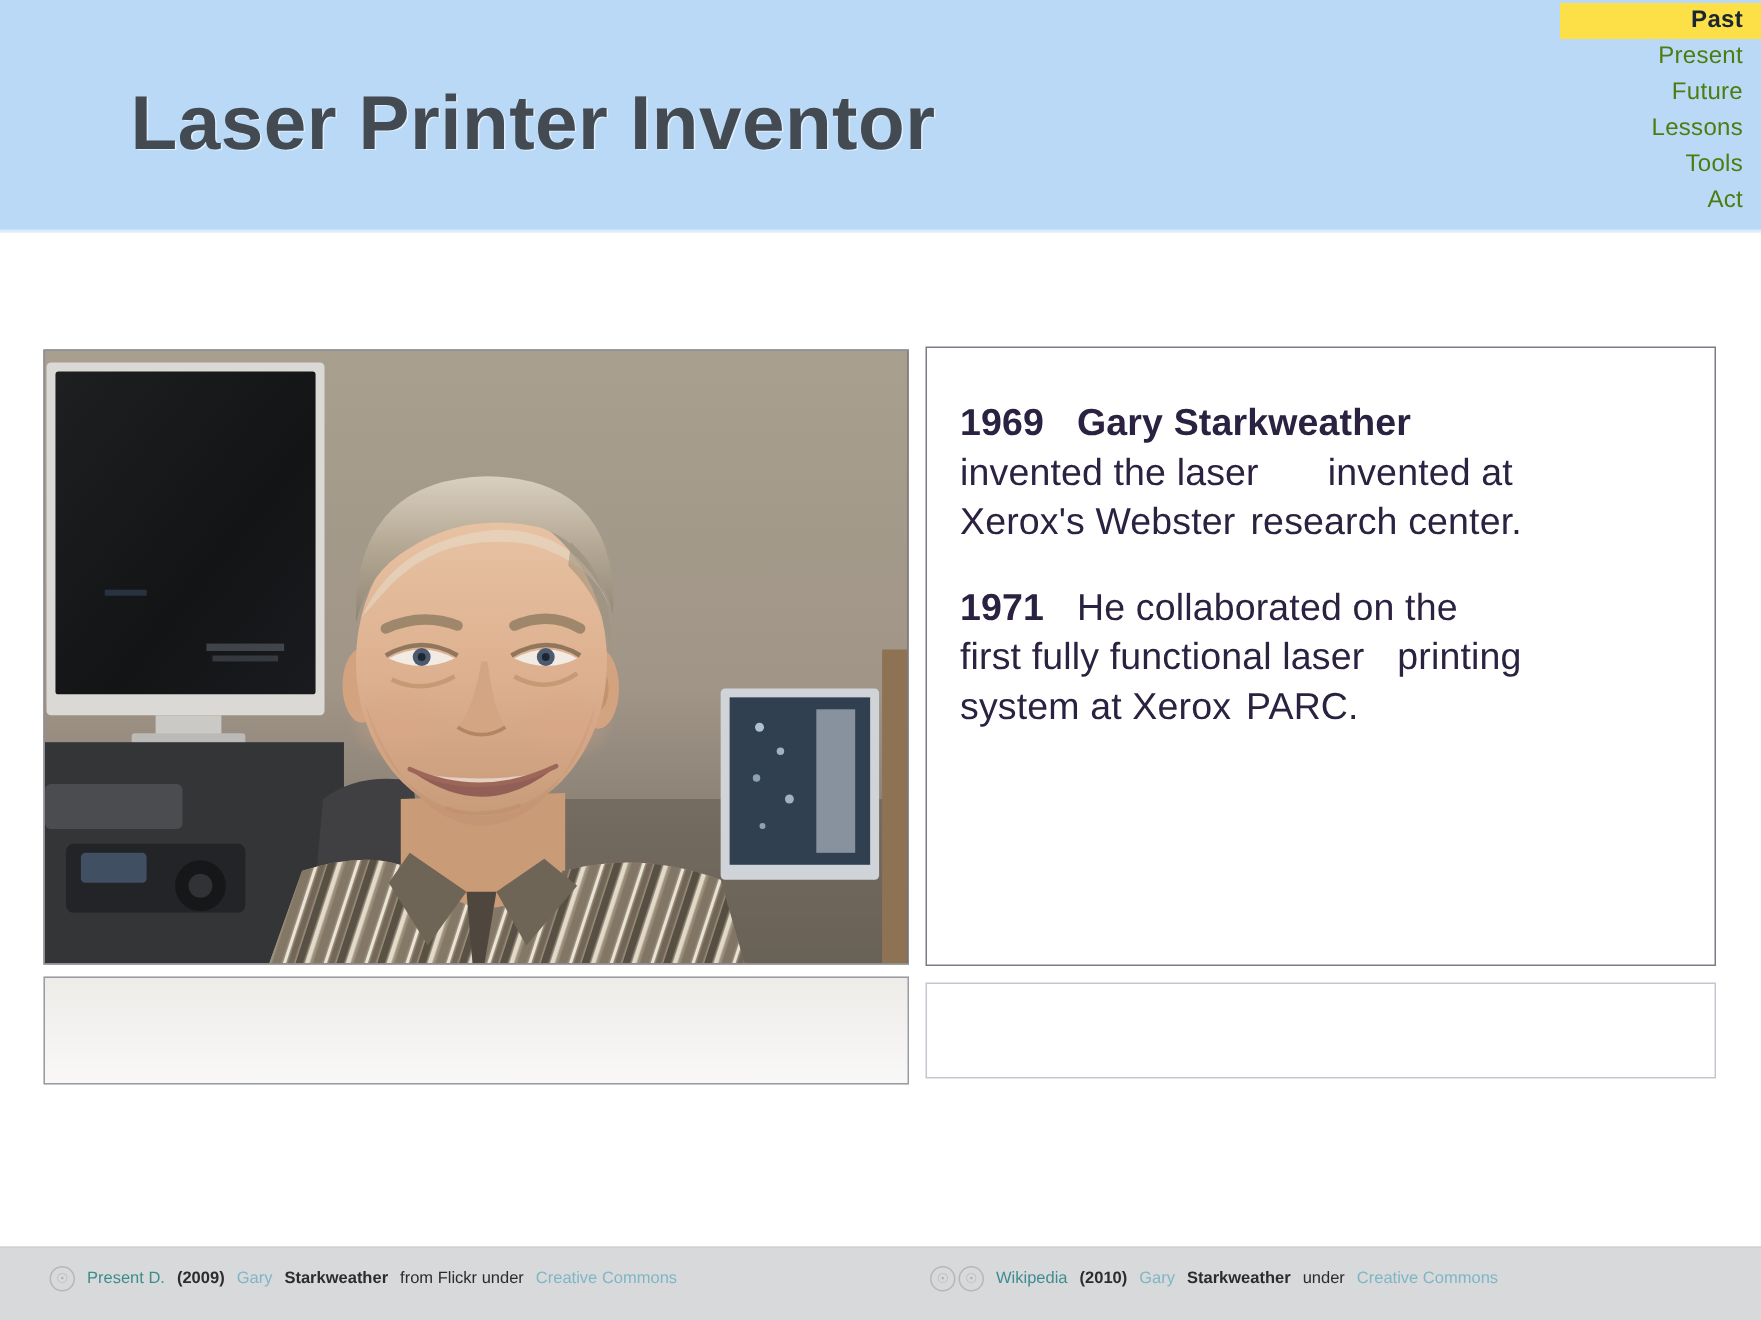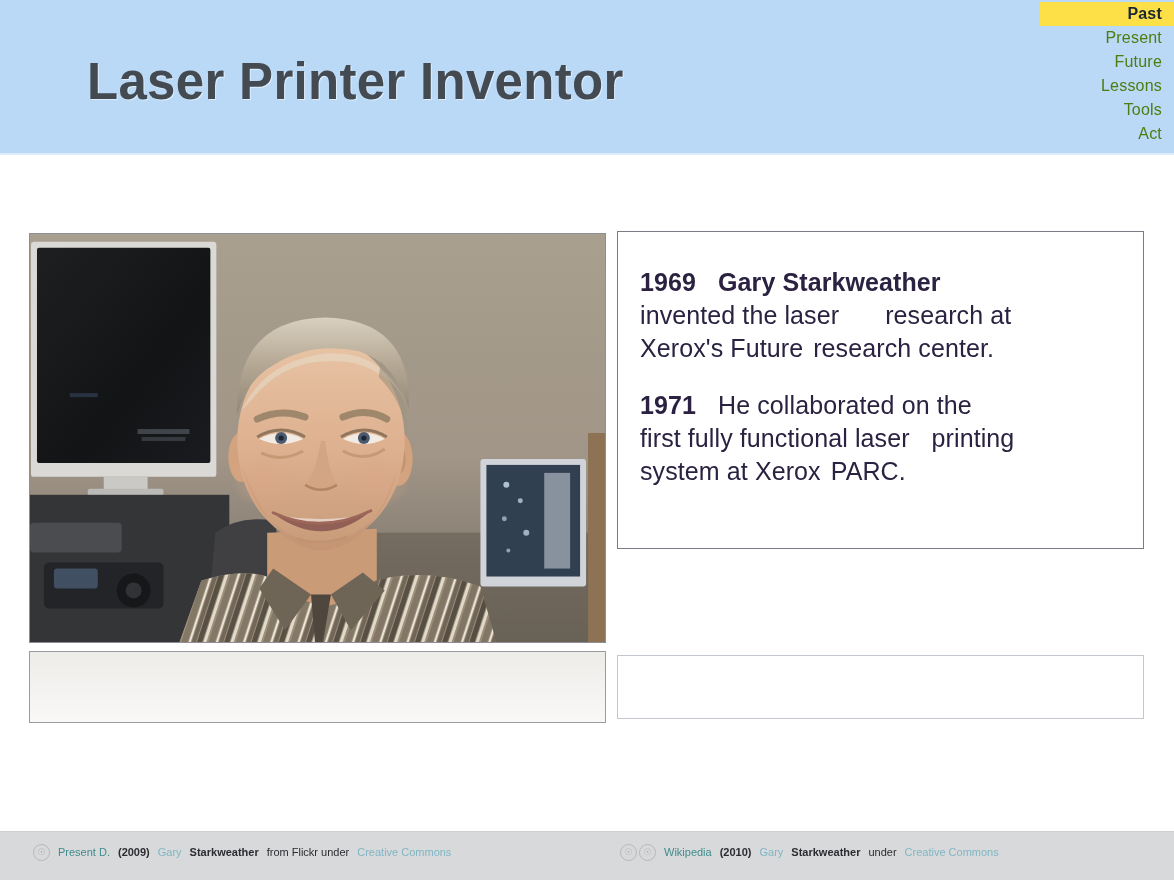--- a/index.html
+++ b/index.html
@@ -124,21 +124,21 @@
     inset: 0;
     background: linear-gradient(to bottom, rgba(255,255,255,0.25), rgba(255,255,255,0.72));
   }
 
   
   .text-box {
     position: absolute;
     left: 617px;
     top: 231px;
     width: 527px;
-    height: 318px;
+    height: 413px;
     border: 1px solid #7b7b88;
     box-sizing: border-box;
     background: #ffffff;
     padding: 34px 22px 0 22px;
   }
   .text-box p {
     margin: 0 0 24px 0;
     font-size: 25px;
     line-height: 33px;
     color: #2a2240;
@@ -357,22 +357,22 @@
         <rect x="0" y="262" width="200" height="148" fill="#4a4b4e"></rect>
         <rect x="452" y="226" width="106" height="128" fill="#b9bec5"></rect>
         <rect x="560" y="200" width="17" height="210" fill="#8a6f4f"></rect>
       </svg>
     </div>
   </div>
 
   <div class="text-box">
     <p>
       <span class="year">1969</span><span class="gap-sm"></span><span class="year">Gary Starkweather</span><br>
-      <span>invented the laser</span><span class="gap-md"></span><span>research at</span><br>
-      <span>Xerox's Future</span><span class="gap-xs"></span><span>research center.</span>
+      <span>invented the laser</span><span class="gap-md"></span><span>invented at</span><br>
+      <span>Xerox's Webster</span><span class="gap-xs"></span><span>research center.</span>
     </p>
 
     <p>
       <span class="year">1971</span><span class="gap-sm"></span><span>He collaborated on the</span><br>
       <span>first fully functional laser</span><span class="gap-sm"></span><span>printing</span><br>
       <span>system at Xerox</span><span class="gap-xs"></span><span>PARC.</span>
     </p>
   </div>
 
   <div class="empty-box"></div>

